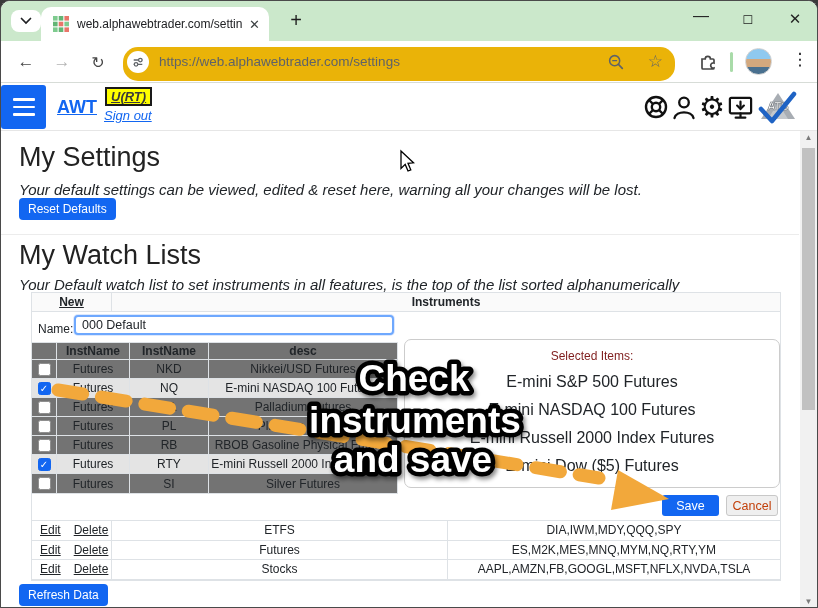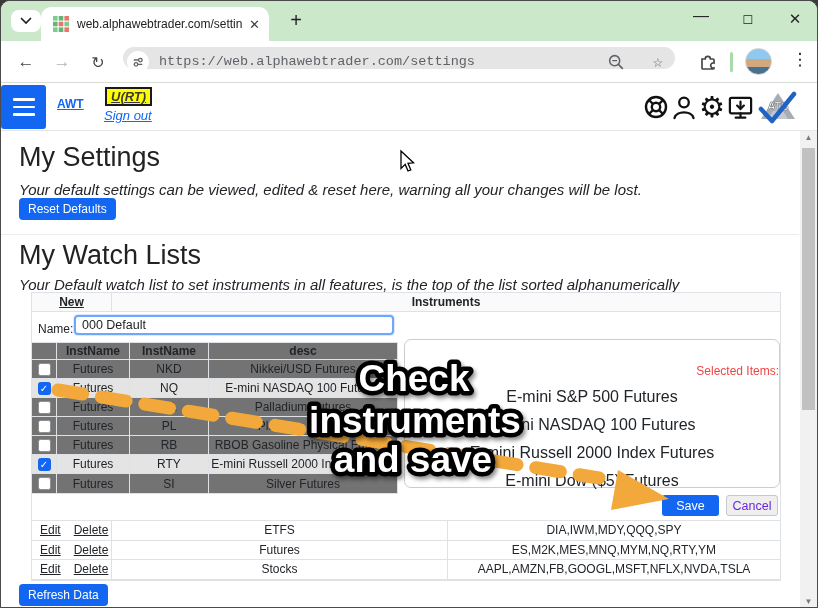--- a/index.html
+++ b/index.html
@@ -13,34 +13,34 @@
   .tab-title { font-size:12px; color:#202124; white-space:nowrap; overflow:hidden; text-overflow:clip; width:168px; margin-left:8px; }
   .tab-close { font-size:13px; color:#3c4043; margin-left:4px; cursor:default; }
   .newtab { position:absolute; left:282px; top:7px; font-size:20px; color:#1f1f1f; width:26px; height:26px; text-align:center; line-height:25px; }
   .winbtn { position:absolute; top:0; width:40px; height:38px; text-align:center; color:#1f1f1f; }
   .wb-min { left:680px; font-size:16px; line-height:30px; }
   .wb-max { left:727px; font-size:12px; line-height:38px; }
   .wb-close { left:774px; font-size:15px; line-height:36px; }
 
   .toolbar { position:absolute; top:40px; left:0; right:0; height:42px; background:#fff; border-bottom:1px solid #d7dcd7; }
   .navico { position:absolute; top:0; height:42px; display:flex; align-items:center; justify-content:center; width:30px; font-size:17px; color:#474747; }
-  .omnibox { position:absolute; left:122px; top:6px; width:552px; height:22px; background:#e5e5e5; border-radius:15px;font-family:Liberation Mono, monospace; }
+  .omnibox { position:absolute; left:122px; top:6px; width:552px; height:34px; background:#eab308; border-radius:15px; }
   .siteinfo { position:absolute; left:4px; top:4px; width:22px; height:22px; background:#fff; border-radius:50%; display:flex; align-items:center; justify-content:center; }
   .url { position:absolute; left:36px; top:0; line-height:30px; font-size:13.5px; color:#5f6368; white-space:nowrap; }
   .omni-ico { position:absolute; top:6px; }
   .star { right:12px; font-size:17px; color:#5f6368; top:4px; position:absolute; }
   .sep-green { position:absolute; left:729px; top:11px; width:3px; height:20px; background:#a9dba9; border-radius:2px; }
   .avatar { position:absolute; left:744px; top:7px; width:27px; height:27px; border-radius:50%; background:linear-gradient(#8fc9ef 0 42%, #d2a87e 42% 72%, #49708f 72%); border:1px solid #d0d0d0; }
   .dots { position:absolute; left:789px; top:8px; font-size:17px; color:#202124; width:20px; text-align:center; }
 
   
   .appbar { position:absolute; top:82px; left:0; right:0; height:48px; background:#fff; border-bottom:1px solid #e6e6e6; }
   .hamburger { position:absolute; left:0; top:2px; width:45px; height:44px; background:#1266f1; border-radius:3px; display:flex; flex-direction:column; justify-content:center; align-items:center; gap:5px; cursor:pointer; }
   .hamburger span { display:block; width:22px; height:2.6px; background:#fff; border-radius:1px; }
-  .brand { position:absolute; left:56px; top:14px; font-size:12px; font-weight:bold; color:#1266f1; text-decoration:underline; }
+  .brand { position:absolute; left:56px; top:14px; font-size:18px; font-weight:bold; color:#1266f1; text-decoration:underline; }
   .badge-urt { position:absolute; left:104px; top:4px; background:#ffff00; border:2px solid #1a1a1a; padding:0 4px; font-size:13px; font-style:italic; font-weight:bold; color:#3a3a3a; text-decoration:underline; }
   .signout { position:absolute; left:103px; top:25px; font-size:13px; font-style:italic; color:#1266f1; text-decoration:underline; }
   .appico { position:absolute; top:9px; width:28px; height:30px; display:flex; align-items:center; justify-content:center; color:#111; }
   .gear-glyph { font-size:29px; line-height:28px; font-family:"DejaVu Sans",sans-serif; }
 
   
   .h1 { position:absolute; left:18px; font-size:27px; font-weight:400; color:#222; }
   .note { position:absolute; left:18px; font-size:15px; font-style:italic; color:#212529; }
   .btn-primary { position:absolute; background:#1266f1; color:#fff; font-size:12px; border:none; border-radius:4px; height:22px; padding:0 9px; cursor:pointer; font-family:inherit; }
   .hr1 { position:absolute; left:0; width:798px; border-top:1px solid #ececec; }
@@ -64,25 +64,25 @@
   .it-head { height:17px; font-weight:bold; }
   .it-c { display:flex; align-items:center; justify-content:center; border-right:1px solid #dee2e6; overflow:hidden; white-space:nowrap; }
   .c-cb { width:25px; }
   .c-type { width:73px; }
   .c-sym { width:79px; }
   .c-desc { flex:1; border-right:none; }
   .cb { width:13px; height:13px; border:1px solid #8f8f8f; border-radius:2.5px; background:#fff; font-size:10px; line-height:11px; text-align:center; color:#fff; cursor:pointer; }
   .cb.on { background:#1266f1; border-color:#1266f1; }
 
   .sel-panel { position:absolute; left:372px; top:27px; width:376px; height:149px; border:1px solid #ccc; border-radius:7px; background:#fff; }
-  .sel-title { text-align:right; font-size:12px; color:#ef4444; margin-top:24px; }
+  .sel-title { text-align:center; font-size:12px; color:#7f1d1d; margin-top:9px; }
   .sel-item { text-align:center; font-size:16px; color:#212529; margin-top:10px; }
 
   .btn-save { position:absolute; left:630px; top:183px; width:57px; height:21px; background:#1266f1; color:#fff; border:none; border-radius:3px; font-size:12.5px; cursor:pointer; font-family:inherit; }
-  .btn-cancel { position:absolute; left:694px; top:183px; width:52px; height:21px; background:#efefef; color:#6d28d9; border:1px solid #c8c8c8; border-radius:3px; font-size:12.5px; cursor:pointer; font-family:inherit; }
+  .btn-cancel { position:absolute; left:694px; top:183px; width:52px; height:21px; background:#efefef; color:#c2410c; border:1px solid #c8c8c8; border-radius:3px; font-size:12.5px; cursor:pointer; font-family:inherit; }
 
   .saved-table { position:absolute; left:30px; top:520px; width:750px; border:1px solid #dee2e6; border-top:none; font-size:12px; color:#212529; }
   .sv-row { display:flex; height:19.6px; border-bottom:1px solid #dee2e6; background:#fff; }
   .sv-row:last-child { border-bottom:1px solid #dee2e6; }
   .sv-actions { width:80px; display:flex; align-items:center; gap:13px; padding-left:8px; border-right:1px solid #dee2e6; }
   .sv-actions a { color:#212529; text-decoration:underline; cursor:pointer; }
   .sv-name { width:336px; display:flex; align-items:center; justify-content:center; border-right:1px solid #dee2e6; }
   .sv-instr { flex:1; display:flex; align-items:center; justify-content:center; }
 
   

